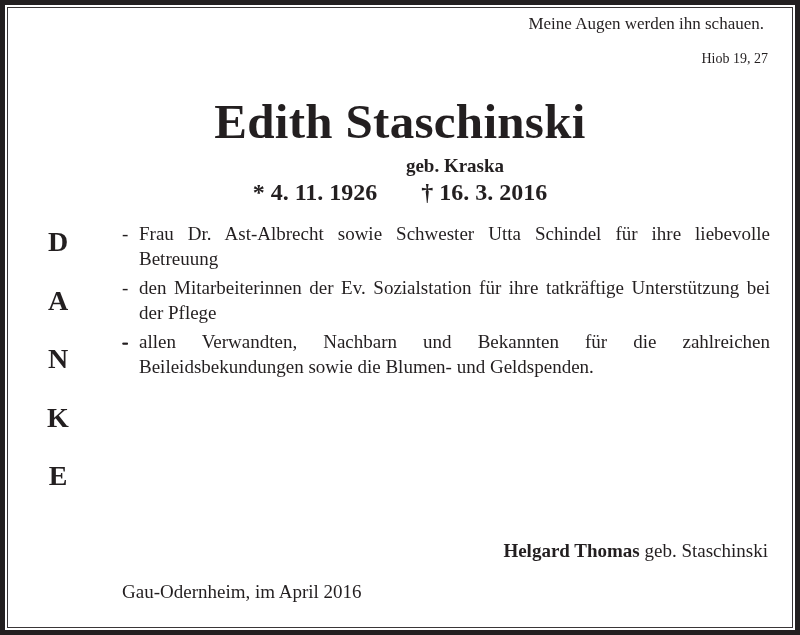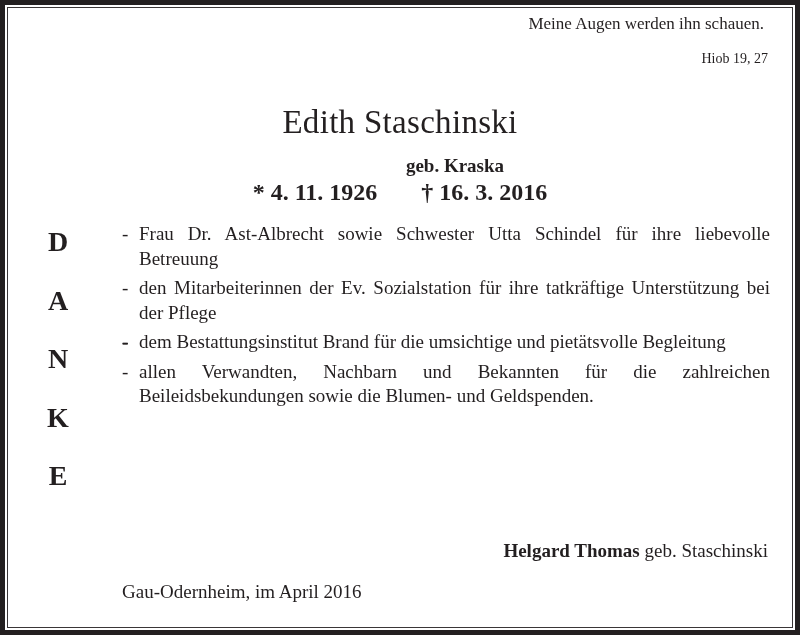--- a/index.html
+++ b/index.html
@@ -47,22 +47,22 @@
       top: 50px;
       font-size: 14px;
       line-height: 18px;
       text-align: right;
     }
     .name {
       position: absolute;
       left: 0; right: 0;
       top: 92px;
       text-align: center;
-      font-size: 33px;
-      font-weight: normal;
+      font-size: 49px;
+      font-weight: bold;
       line-height: 60px;
       letter-spacing: 0.3px;
     }
     .maiden {
       position: absolute;
       left: 0; right: 0;
       top: 154px;
       padding-left: 95px;
       text-align: center;
       font-size: 19px;
@@ -155,19 +155,19 @@
   <span>N</span>
   <span>K</span>
   <span>E</span>
 </div>
 
 <ul class="thanks">
   <li><span class="dash">-</span><span>Frau Dr. Ast-Albrecht sowie Schwester Utta Schindel für ihre liebevolle Betreuung</span></li>
   <li><span class="dash">-</span><span>den Mitarbeiterinnen der Ev. Sozialstation für ihre tatkräftige Unterstützung bei der Pflege</span></li>
   <li class="noj"><span class="dash">-</span></li>
   <li class="noj"><span class="dash">-</span></li>
-  <li><span class="dash">-</span><span>dem Bestattungsinstitut Brand für die umsichtige und pietätsvolle Begleitung</span></li>
+  <li><span class="dash">-</span></li>
   <li class="last-item"><span class="dash">-</span><span>allen Verwandten, Nachbarn und Bekannten für die zahlreichen Beileidsbekundungen sowie die Blumen- und Geldspenden.</span></li>
 </ul>
 
 <div class="signature"><b>Helgard Thomas</b> <span>geb. Staschinski</span></div>
 
 <div class="place-date">Gau-Odernheim, im April 2016</div>
 
 </body></html>

